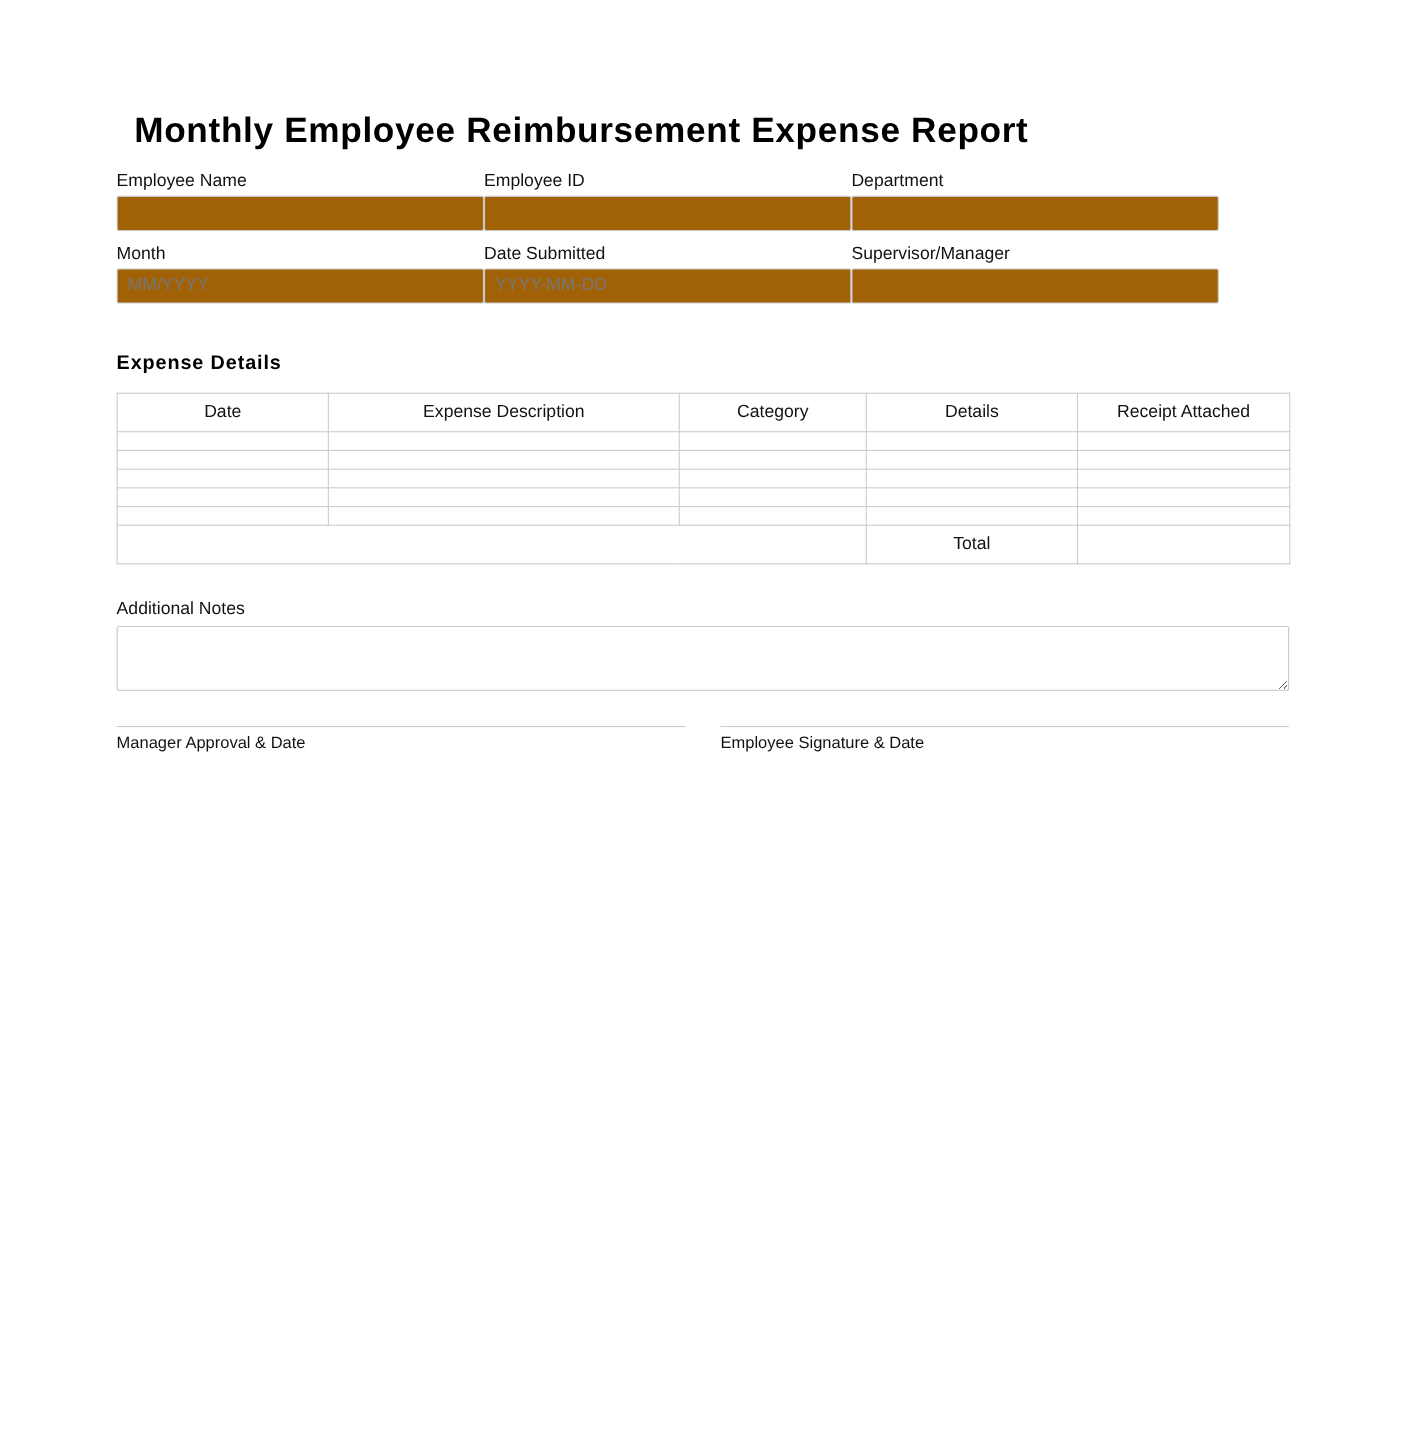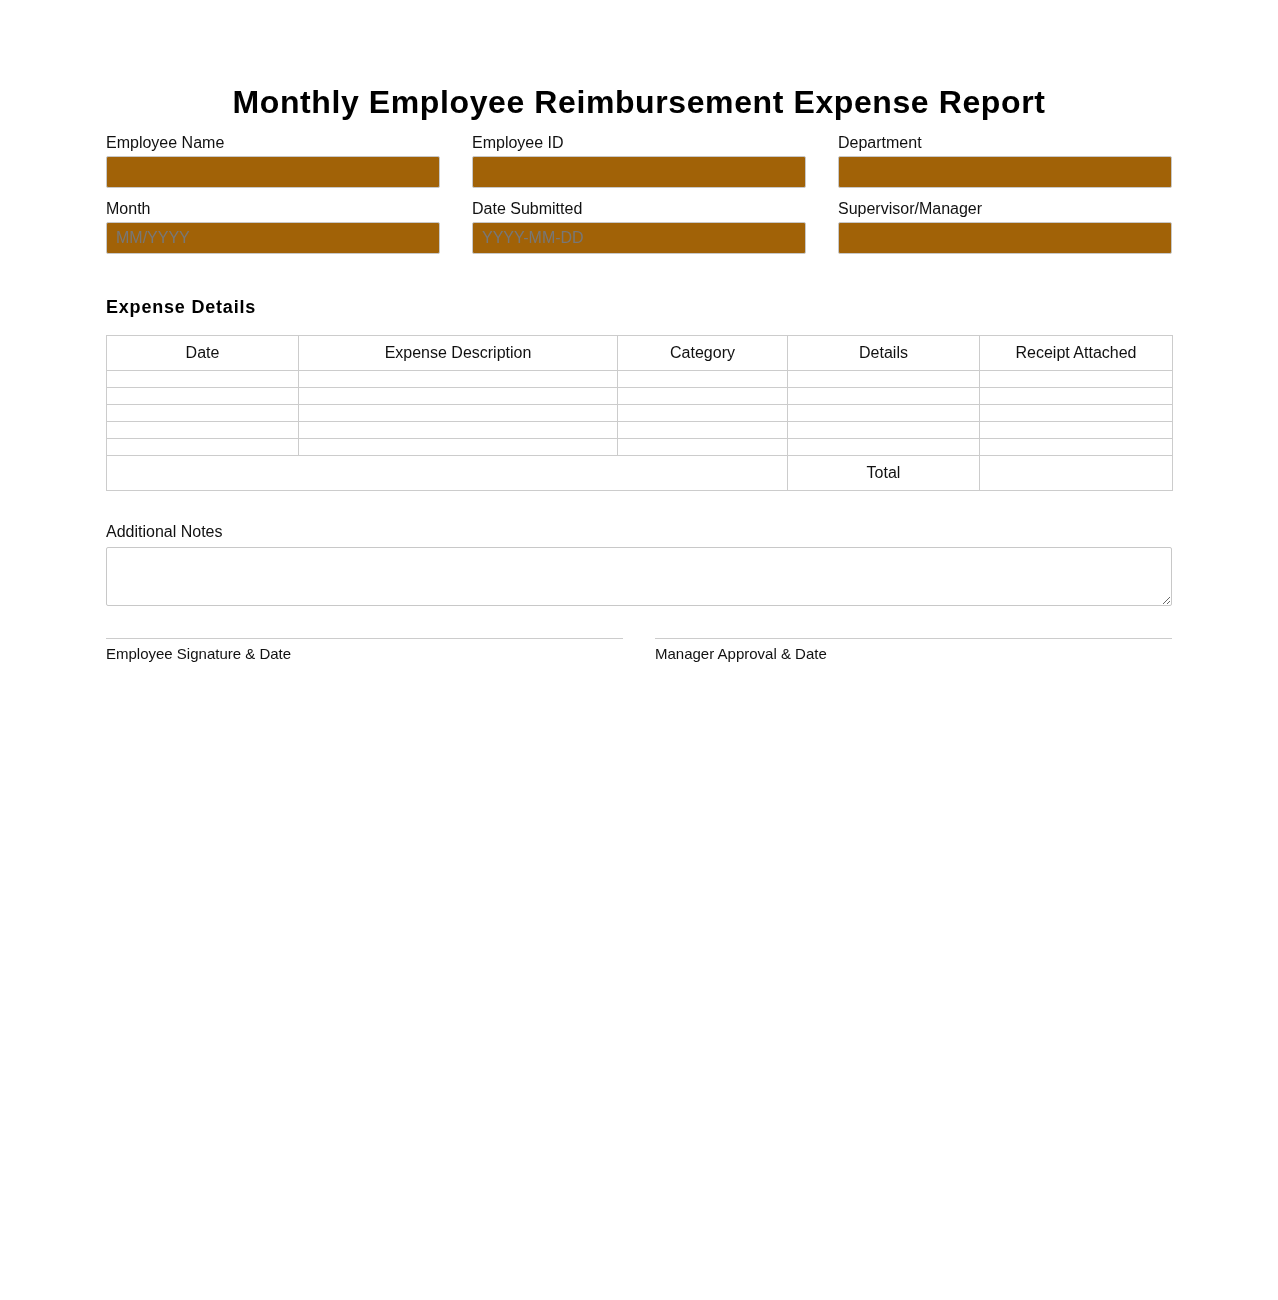--- a/index.html
+++ b/index.html
@@ -4,26 +4,26 @@
   <style>
     html, body { margin: 0; padding: 0; background: #ffffff; }
     body {
       width: 1278px; height: 1300px;
       font-family: "Liberation Sans", sans-serif;
       color: #111111;
       position: relative;
     }
     .page { position: absolute; left: 106px; top: 80px; width: 1066px; }
     h1 {
-      margin: 0; font-size: 32px; font-weight: bold; letter-spacing: 0.6px;
-      line-height: 44px; color: #000; text-align: center;
+      margin: 16px; font-size: 32px; font-weight: bold; letter-spacing: 0.6px;
+      line-height: 44px; color: #000;
     }
     .grid {
       display: grid; grid-template-columns: 334px 334px 334px;
-      column-gap: 32px; margin-top: 10px;
+      margin-top: 10px;
     }
     .field { height: 66px; }
     .field label {
       display: block; font-size: 16px; line-height: 18px; height: 22px; color: #111;
     }
     .field input {
       box-sizing: border-box; width: 334px; height: 32px;
       border: 1px solid #c8c8c8; border-radius: 2px;
       font-family: "Liberation Sans", sans-serif; font-size: 16px;
       padding: 0 9px; color: #111; background: #a16207; outline: none;
@@ -143,16 +143,16 @@
         <td class="total-row">Total</td>
         <td class="total-row"></td>
       </tr>
     </tbody>
   </table>
 
   <div class="notes-label">Additional Notes</div>
   <textarea style=""></textarea>
 
   <div class="sigs">
+    <div class="sig">Manager Approval &amp; Date</div>
     <div class="sig">Employee Signature &amp; Date</div>
-    <div class="sig">Manager Approval &amp; Date</div>
   </div>
 </div>
 
 </body></html>

